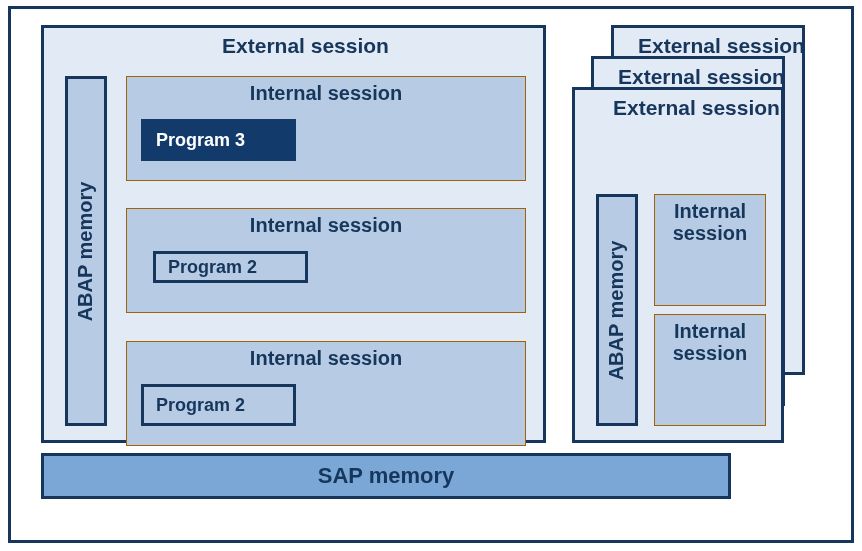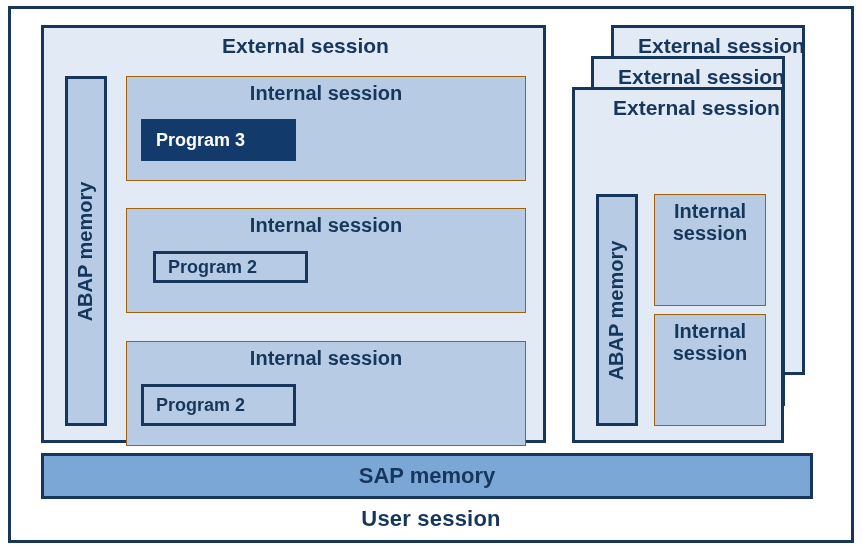--- a/index.html
+++ b/index.html
@@ -208,20 +208,19 @@
       </div>
 
       <div class="int-session" style="left:82px; top:313px; width:400px; height:105px;">
         <div class="int-title">Internal session</div>
         <div class="program-box" style="left:14px; top:42px; width:155px; height:42px;">
           <span class="program-label">Program 2</span>
         </div>
       </div>
     </div>
 
-    <div class="sap-memory" style="left:30px; top:444px; width:772px; height:46px;">
+    <div class="sap-memory" style="left:30px; top:444px; width:690px; height:46px;">
       <span class="sap-label">SAP memory</span>
     </div>
 
-    <div class="user-session-label">User session</div>
 
   </div>
 </div>
 
 </body></html>

